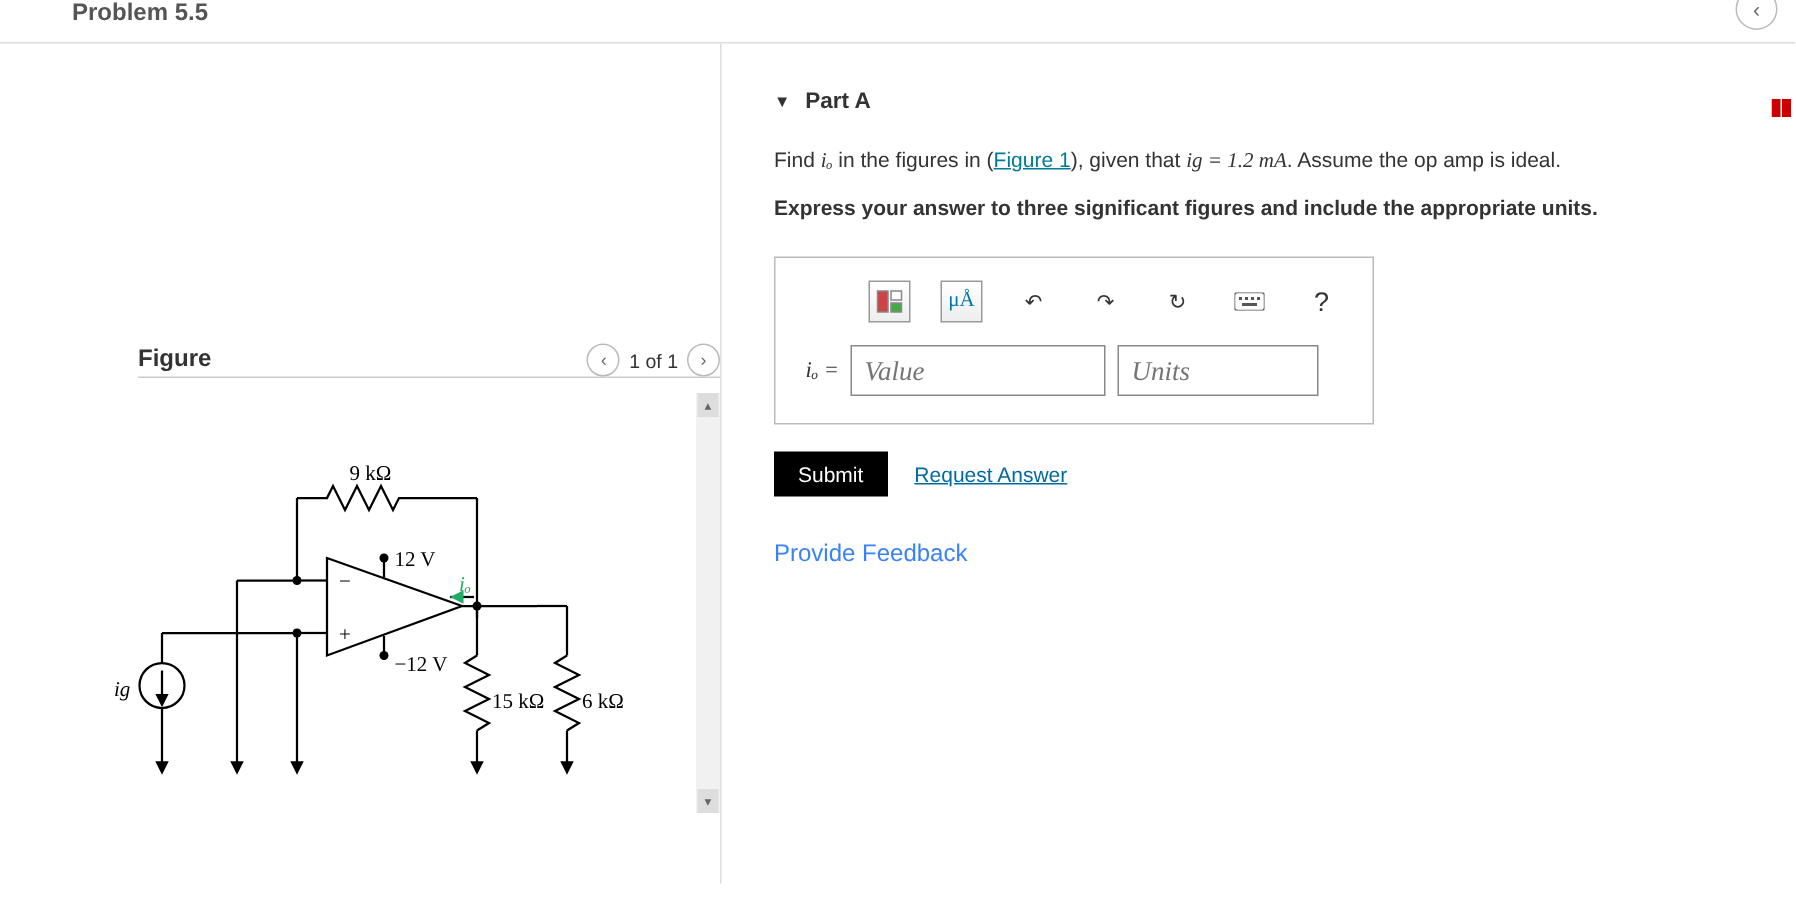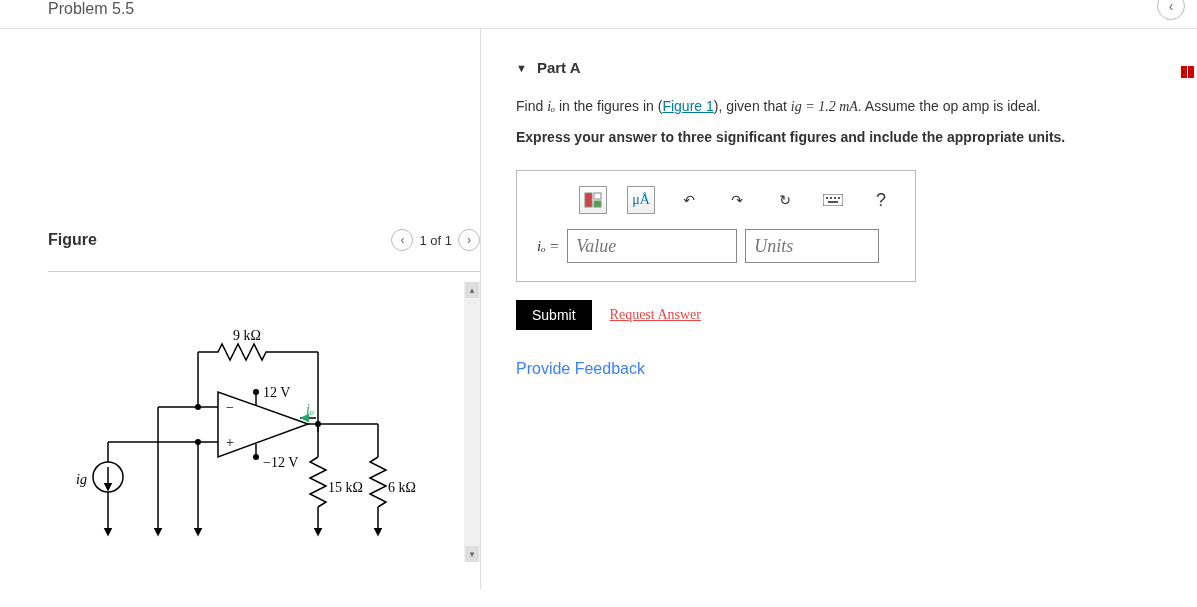--- a/index.html
+++ b/index.html
@@ -1,21 +1,21 @@
 <!DOCTYPE html>
 <html><head>
 <meta charset="utf-8">
 <style>
 * { box-sizing: border-box; margin: 0; padding: 0; }
 body { font-family: Arial, Helvetica, sans-serif; font-size: 14px; color: #333; background: #fff; width: 1197px; height: 607px; position: relative; overflow: hidden; }
-.header { padding: 0 0 10px 48px; font-weight: normal; font-size: 16px; color: #555; border-bottom: 1px solid #ddd; margin-bottom: 0; }
+.header { padding: 0 0 10px 48px; font-weight: bold; font-size: 16px; color: #555; border-bottom: 1px solid #ddd; margin-bottom: 0; }
 .container { display: flex; height: 560px; }
 .left-pane { width: 480px; padding: 20px 0 0 48px; position: relative; }
 .right-pane { flex: 1; border-left: 1px solid #ddd; padding: 30px 30px 0 35px; position: relative; }
-.figure-header { display: flex; align-items: center; justify-content: space-between; padding-bottom: 20px; border-bottom: 1px solid #ccc; margin-top: 180px; }
+.figure-header { display: flex; align-items: center; justify-content: space-between; padding-bottom: 0; border-bottom: 1px solid #ccc; margin-top: 180px; margin-left: 44px; }
 .figure-title { font-weight: bold; font-size: 16px; }
 .figure-nav { display: flex; align-items: center; gap: 6px; }
 .nav-btn { width: 22px; height: 22px; border-radius: 50%; border: 1px solid #bbb; background: #fff; display: flex; align-items: center; justify-content: center; cursor: pointer; color: #666; font-size: 12px; }
 .nav-text { font-size: 13px; color: #333; }
 .figure-body { position: relative; height: 280px; margin-top: 10px; }
 .scrollbar { position: absolute; right: 0; top: 0; width: 16px; height: 100%; background: #f1f1f1; }
 .scroll-thumb-top, .scroll-thumb-bot { width: 14px; height: 16px; background: #ddd; display: flex; align-items: center; justify-content: center; color: #666; font-size: 9px; margin-left: 1px; cursor: pointer; }
 .scroll-track { height: calc(100% - 32px); }
 .circuit { position: absolute; left: 10px; top: 20px; }
 .part-header { display: flex; align-items: center; gap: 10px; margin-bottom: 20px; cursor: pointer; }
@@ -29,21 +29,21 @@
 .toolbar { display: flex; align-items: flex-end; justify-content: flex-end; gap: 20px; margin-bottom: 15px; }
 .tool-btn { width: 28px; height: 28px; border: 1px solid #999; background: #f5f5f5; display: flex; align-items: center; justify-content: center; cursor: pointer; font-size: 14px; color: #333; }
 .tool-btn.blue { background: linear-gradient(#fff,#eee); }
 .input-row { display: flex; align-items: center; gap: 8px; }
 .eq-label { font-style: italic; font-family: 'Times New Roman', serif; font-size: 15px; }
 .value-input, .units-input { border: 1px solid #888; height: 34px; font-size: 18px; font-style: italic; font-family: 'Times New Roman', serif; color: #888; padding: 0 8px; }
 .value-input { width: 170px; }
 .units-input { width: 134px; }
 .submit-row { display: flex; align-items: center; gap: 18px; margin-bottom: 30px; }
 .submit-btn { background: #000000; color: #fff; border: none; padding: 7px 16px; font-size: 14px; cursor: pointer; }
-.req-answer { color: #ef4444; text-decoration: underline; cursor: pointer; font-size: 14px; font-family: Liberation Serif, serif; }
+.req-answer { color: #0369a1; text-decoration: underline; cursor: pointer; font-size: 14px; }
 .feedback-link { color: #3b82f6; cursor: pointer; font-size: 16px; }
 .top-right-btn { position: absolute; top: -8px; right: 12px; width: 28px; height: 28px; border-radius: 50%; border: 1px solid #bbb; background: #fff; display: flex; align-items: center; justify-content: center; cursor: pointer; color: #666; font-size: 14px; }
 .flag-icon { position: absolute; top: 36px; right: 2px; width: 14px; height: 12px; cursor: pointer; }
 svg text { font-family: 'Times New Roman', serif; }
 </style>
 </head>
 <body>
 
 <div class="header">
   <span>Problem 5.5</span>

